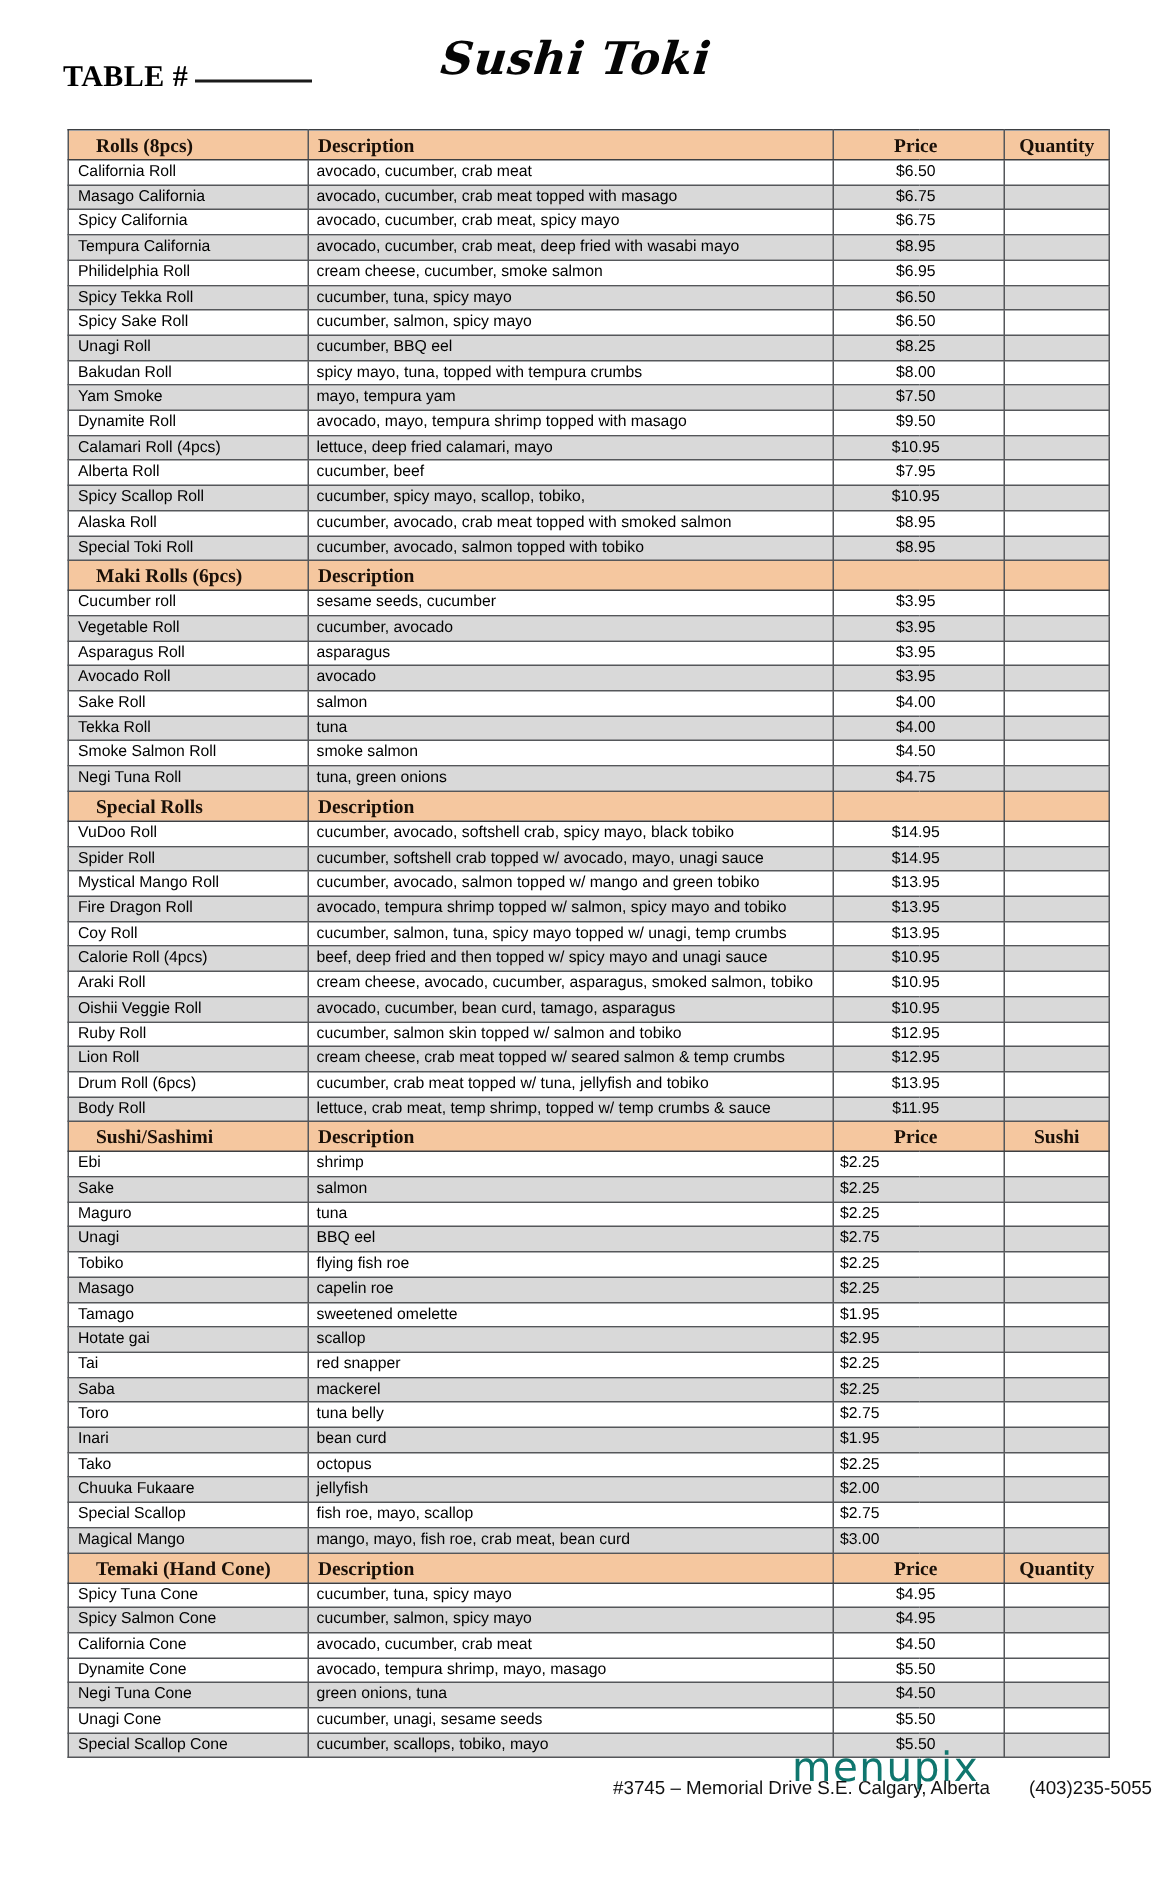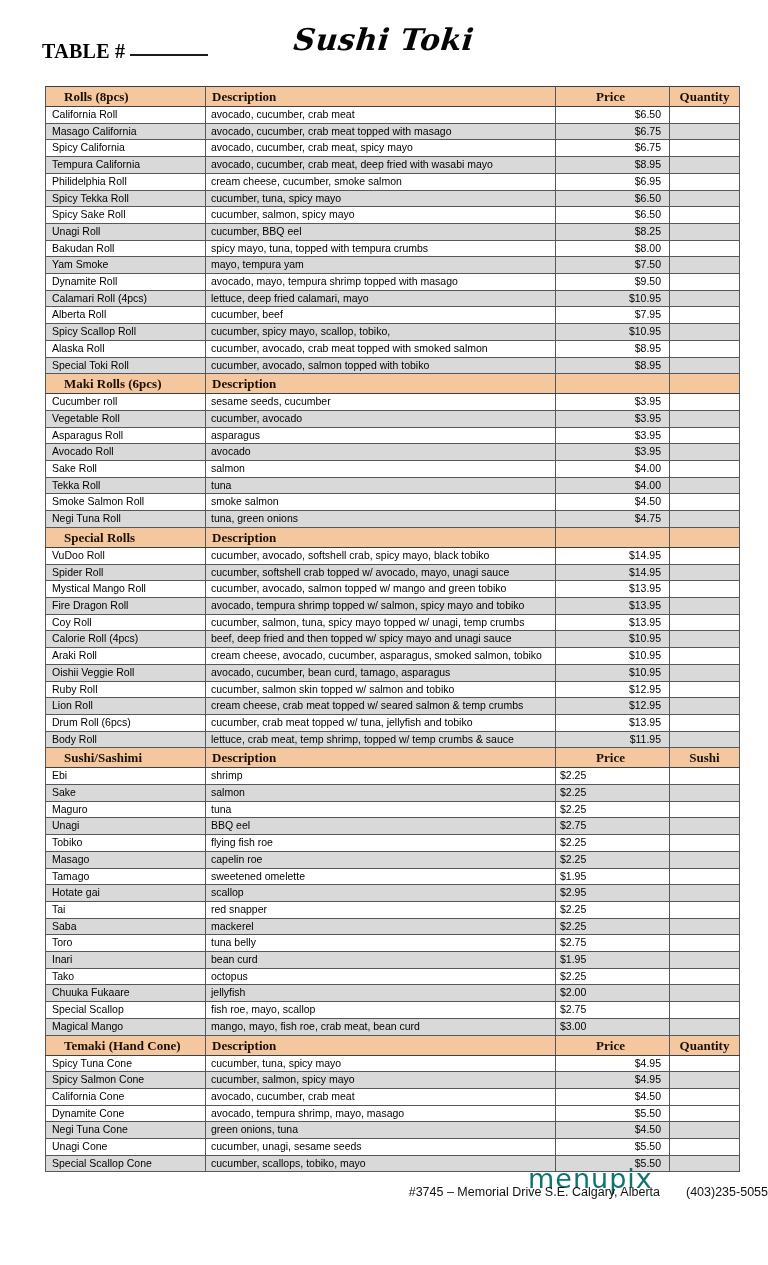--- a/index.html
+++ b/index.html
@@ -99,21 +99,21 @@
   tr.section-head td.c-sushi,
   tr.section-head td.c-sashimi { text-align: center; }
   tr.section-head td.c-price-r { text-align: center; }
 
   
   tr.item td { background: #ffffff; }
   tr.item.alt td { background: #d9d9d9; }
 
   td.c-name  { padding-left: 6px; }
   td.c-desc  { padding-left: 5px; }
-  td.c-price { text-align: right; padding-right: 8px; }
+  td.c-price { text-align: center; padding-right: 8px; }
   td.c-price-r { text-align: left; padding-right: 8px; }
   td.c-qty, td.c-sushi, td.c-sashimi { }
 
   
   .footer {
     position: absolute;
     left: 0;
     right: 0;
     top: 1185px;
     text-align: right;

